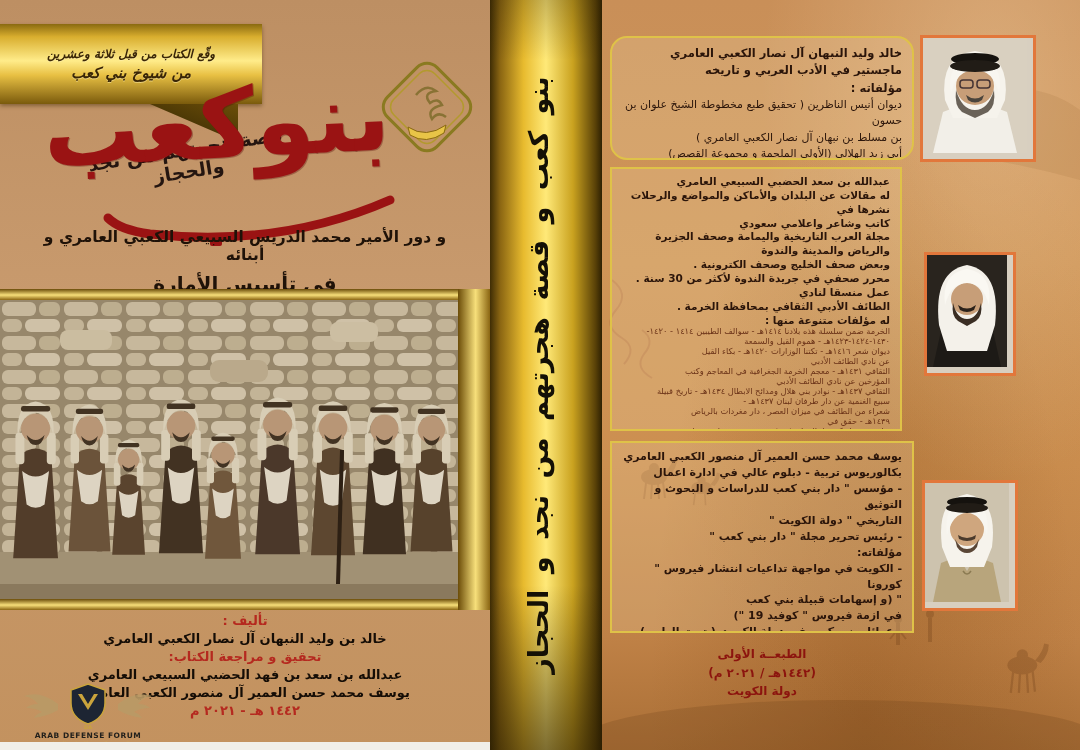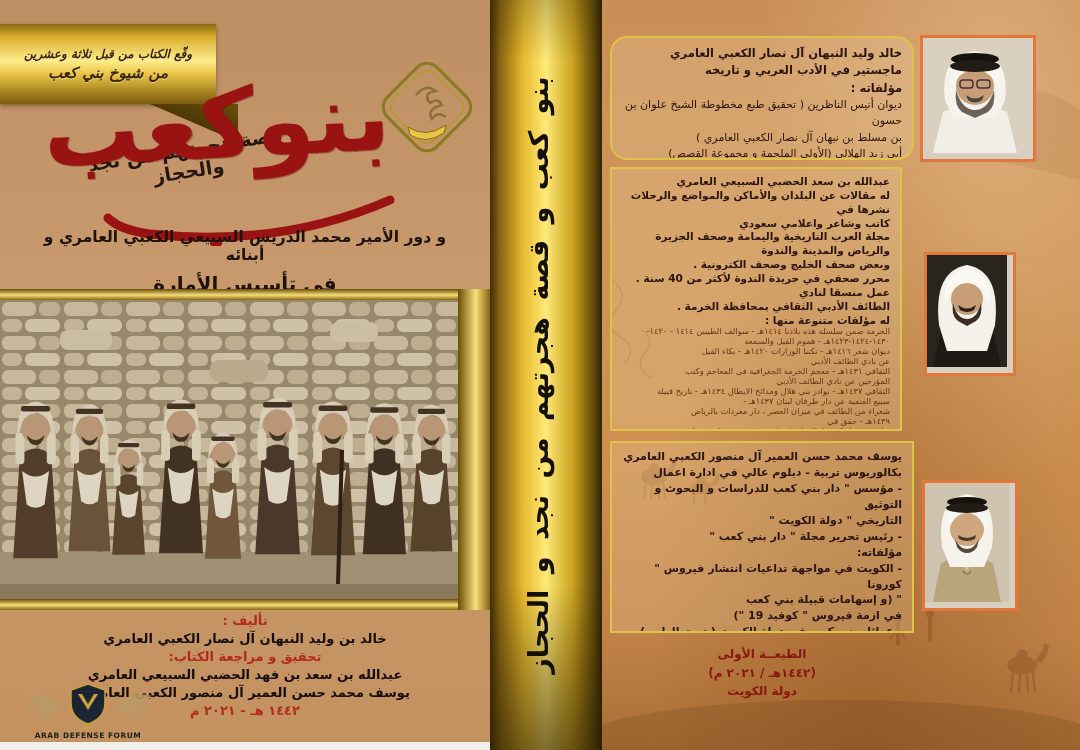--- a/index.html
+++ b/index.html
@@ -2,21 +2,21 @@
 <html><head>
 <meta charset="utf-8">
 <style>
   html,body{margin:0;padding:0;background:#888;}
   #canvas{position:relative;width:1080px;height:750px;overflow:hidden;
     font-family:"DejaVu Sans",sans-serif;background:#c39367;}
   
   .front{position:absolute;left:0;top:0;width:490px;height:750px;
     background:linear-gradient(180deg,#bd8f63 0%,#c89a6d 40%,#c3925f 100%);}
   
-  .ribbon{position:absolute;left:0;top:24px;width:216px;height:80px;
+  .ribbon{position:absolute;left:0;top:24px;width:262px;height:80px;
     background:linear-gradient(180deg,#8a6a10 0%,#d9ae2e 16%,#ffec8a 46%,#e8c043 64%,#7a5a0c 100%);
     box-shadow:0 2px 4px rgba(60,40,0,.45);}
   .ribbon-fold{position:absolute;left:150px;top:104px;width:88px;height:38px;
     background:linear-gradient(200deg,#6b4e08,#2e2203);
     clip-path:polygon(0 0,100% 0,100% 100%);}
   .ribbon-txt{position:absolute;inset:0;display:flex;flex-direction:column;justify-content:center;
     align-items:center;direction:rtl;color:#3a2606;text-shadow:0 1px 0 rgba(255,240,180,.5);}
   .ribbon-l1{font-size:12px;font-weight:700;font-style:italic;}
   .ribbon-l2{font-size:15px;font-weight:700;font-style:italic;margin-top:3px;}
   
@@ -261,21 +261,21 @@
         </div>
     </div>
 
     <div class="bio-box box2">
       <div class="bio-main">
           <div class="bio-line">عبدالله بن سعد الحضبي السبيعي العامري</div>
           <div class="bio-line">له مقالات عن البلدان والأماكن والمواضع والرحلات نشرها في</div>
           <div class="bio-line">كاتب وشاعر واعلامي سعودي</div>
           <div class="bio-line">مجلة العرب التاريخية واليمامة وصحف الجزيرة والرياض والمدينة والندوة</div>
           <div class="bio-line">وبعض صحف الخليج وصحف الكترونية .</div>
-          <div class="bio-line">محرر صحفي في جريدة الندوة لأكثر من 40 سنة . عمل منسقا لنادي</div>
+          <div class="bio-line">محرر صحفي في جريدة الندوة لأكثر من 30 سنة . عمل منسقا لنادي</div>
           <div class="bio-line">الطائف الأدبي الثقافي بمحافظة الخرمة .</div>
           <div class="bio-line">له مؤلفات متنوعة منها :</div>
         </div>
       <div class="works">
           <div class="bio-line">الخرمة ضمن سلسلة هذه بلادنا ١٤١٤هـ - سوالف الطيبين ١٤١٤ - ١٤٢٠-</div>
           <div class="bio-line">١٤٣٠-١٤٢٤-١٤٢٣هـ - هموم القيل والسمعة</div>
           <div class="bio-line">ديوان شعر ١٤١٦هـ - تكتنا الوزارات ١٤٢٠هـ - بكاء القيل</div>
           <div class="bio-line">عن نادي الطائف الأدبي</div>
           <div class="bio-line">الثقافي ١٤٣١هـ - معجم الخرمة الجغرافية في المعاجم وكتب</div>
           <div class="bio-line">المؤرخين عن نادي الطائف الأدبي</div>

